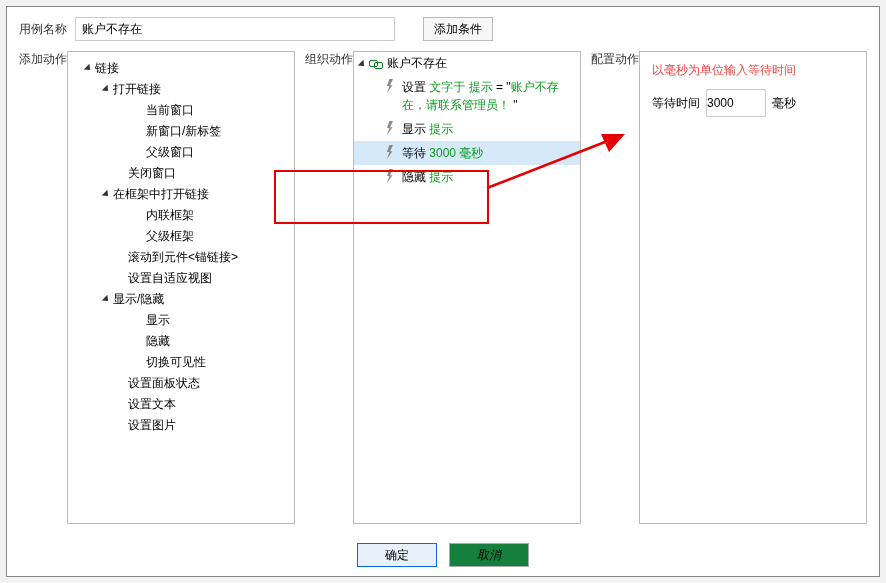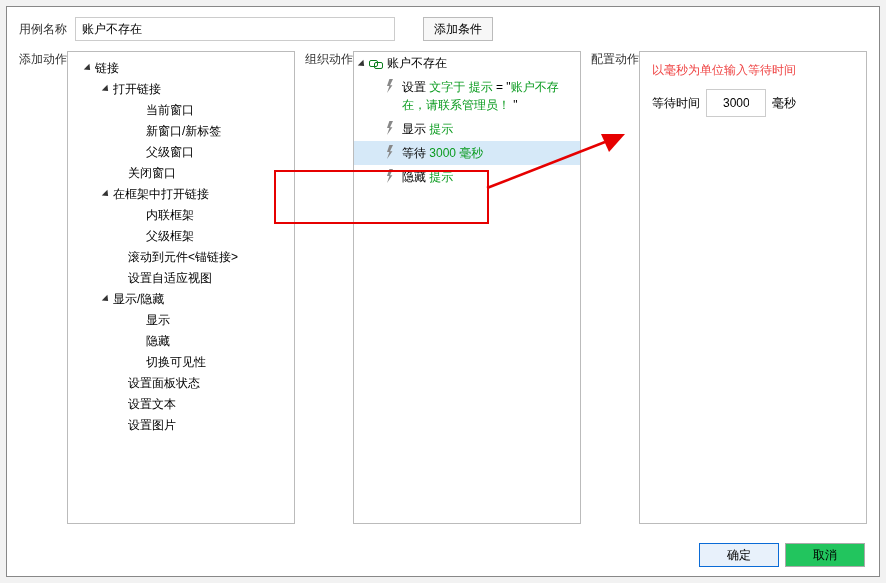--- a/index.html
+++ b/index.html
@@ -36,24 +36,24 @@
 .casename .linkicon { width: 14px; height: 12px; margin-right: 4px; position: relative; }
 .casename .linkicon::before, .casename .linkicon::after { content: ""; position: absolute; width: 7px; height: 5px; border: 1.5px solid #0a7d1c; border-radius: 2px; }
 .casename .linkicon::before { left: 0; top: 2px; }
 .casename .linkicon::after { left: 5px; top: 4px; }
 .g { color: #0a9b1f; }
 .redbox { position: absolute; border: 2px solid #e60000; left: 274px; top: 170px; width: 215px; height: 54px; pointer-events: none; z-index: 10; }
 .arrow { position: absolute; left: 475px; top: 130px; width: 150px; height: 70px; pointer-events: none; z-index: 10; }
 .right-body { padding: 10px 12px; }
 .right-body .desc { margin-bottom: 10px; color: #ef4444; }
 .right-body .wait-row { display: flex; align-items: center; gap: 6px; }
-.right-body input { width: 60px; height: 28px; border: 1px solid #ccc; padding: 0 16px; }
-.footer { height: 42px; display: flex; justify-content: flex-end; align-items: center; padding: 0 14px; gap: 6px; }
+.right-body input { width: 60px; height: 28px; border: 1px solid #ccc; padding: 0 0; }
+.footer { height: 42px; display: flex; justify-content: center; align-items: center; padding: 0 14px; gap: 12px; }
 .footer button { width: 80px; height: 24px; border: 1px solid #0a6bd6; background: #e8f1fb; cursor: pointer; }
-.footer button.cancel { border-color: #aaa; background: #22c55e; }
+.footer button.cancel { border-color: #aaa; background: #15803d; font-style: italic; }
 .panel-body::-webkit-scrollbar { width: 16px; }
 .panel-body::-webkit-scrollbar-track { background: #f0f0f0; }
 .panel-body::-webkit-scrollbar-thumb { background: #c8c8c8; border: 1px solid #aaa; }
 </style>
 </head>
 <body>
 
 <div class="dialog">
 
   <div class="name-row">

